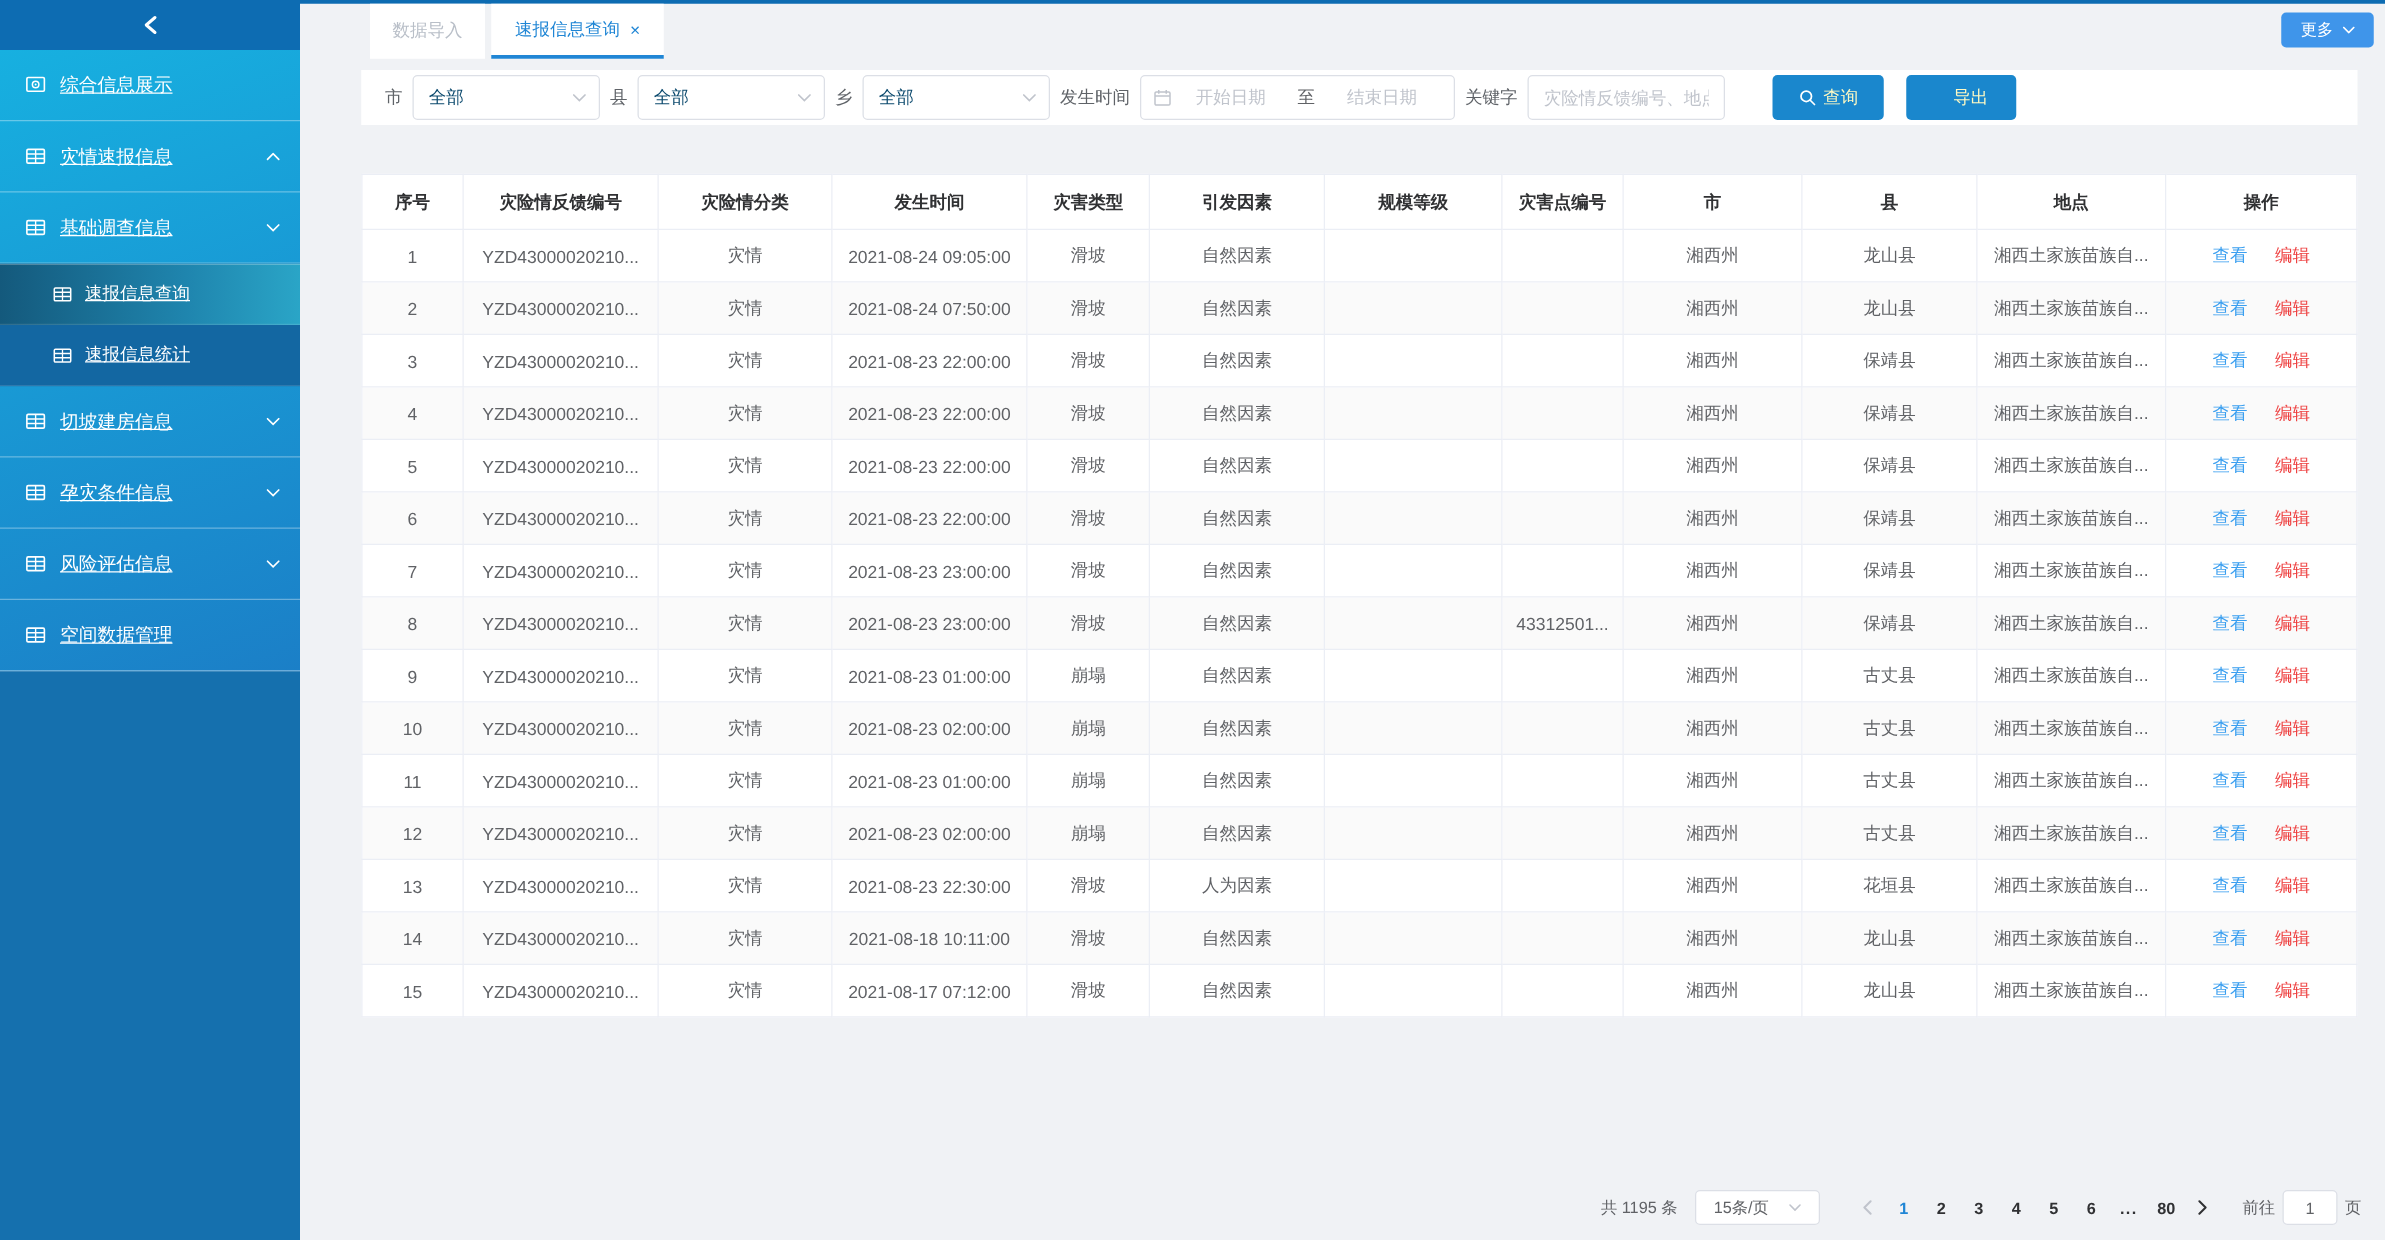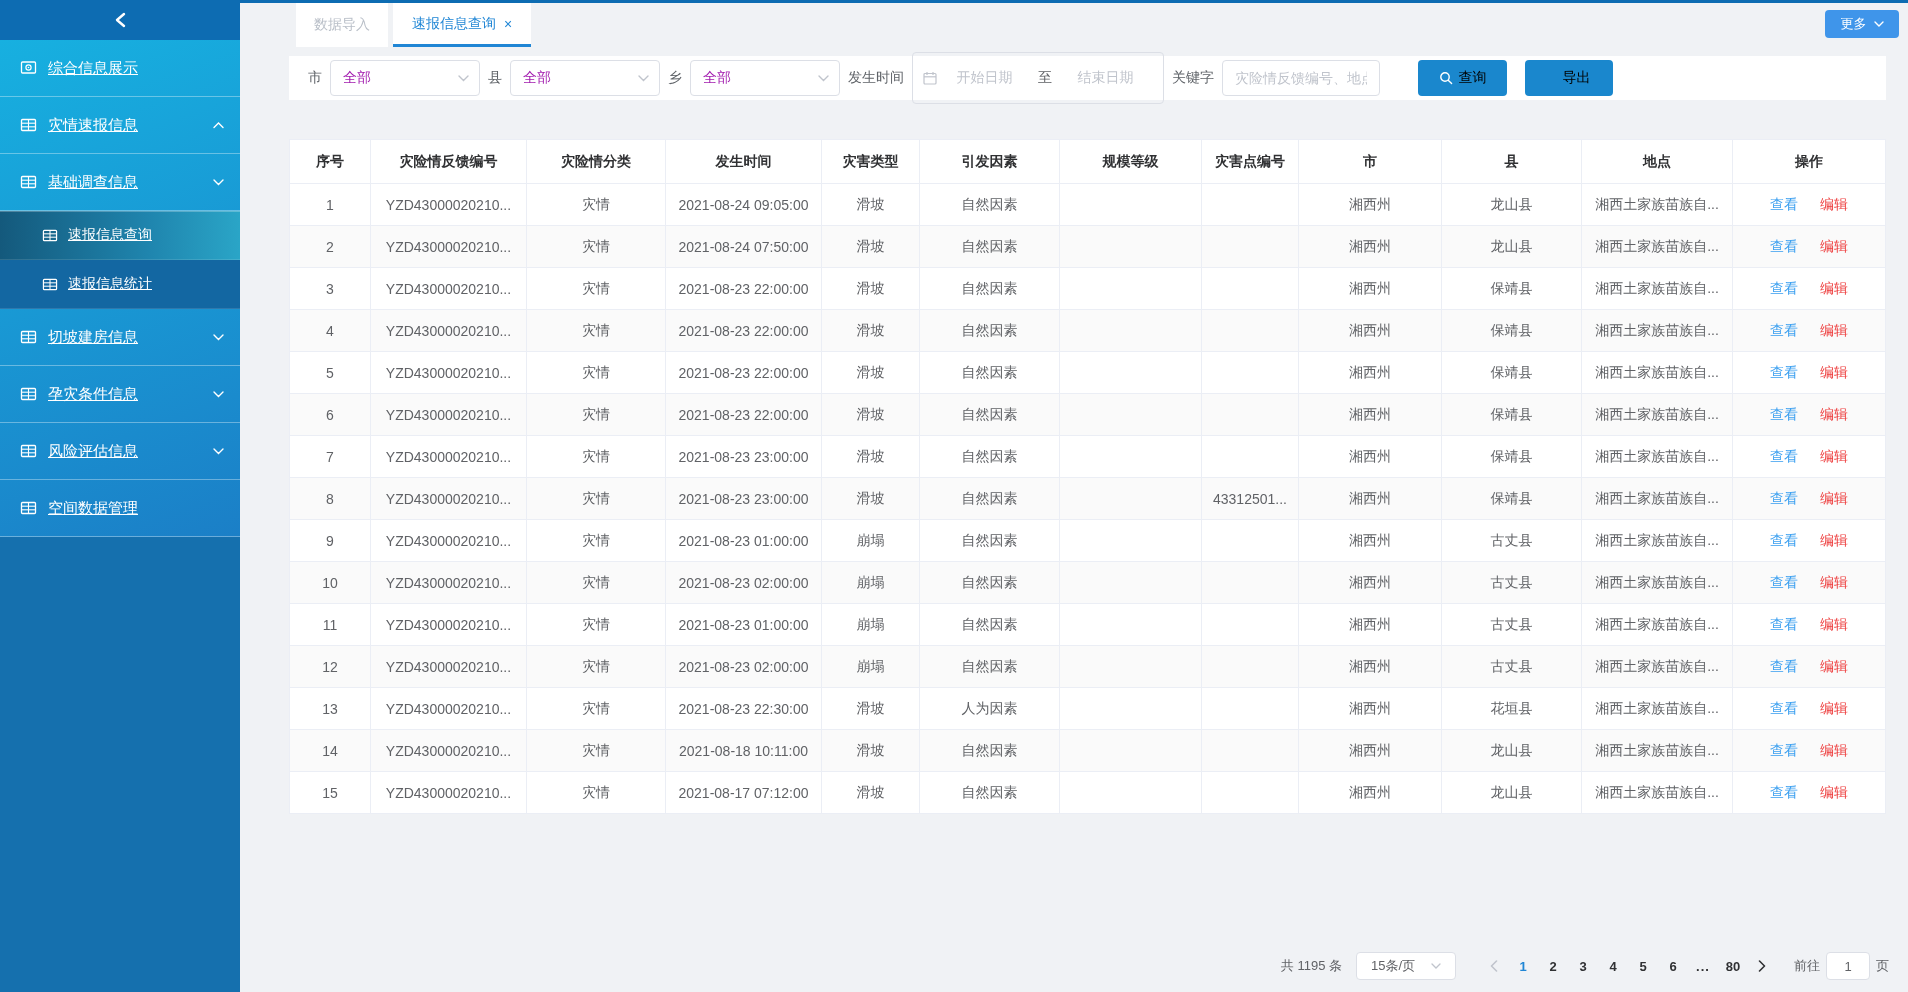--- a/index.html
+++ b/index.html
@@ -29,27 +29,27 @@
   .tab.t1 { width:92px; }
   .tab.t2 { width:138px; }
   .tab.active { color:var(--accent,#2086d5); border-bottom:3px solid var(--accent,#2086d5); }
   .tab .x { font-size:14px; line-height:1; color:var(--accent,#2086d5); }
   .more { position:absolute; right:10px; top:7px; width:74px; height:28px; background:var(--more-button,#3f95ea); color:#fff; border:none; border-radius:4px; font-size:13px; display:flex; align-items:center; justify-content:center; gap:7px; cursor:pointer; }
 
   .content { padding:9px 23px 0 49px; }
   .filter-card { background:#fff; height:44px; display:flex; align-items:center; padding:0 11px; font-size:14px; }
   .flabel { color:#5f6368; margin:0 8px 0 8px; white-space:nowrap; }
   .sel { width:150px; height:36px; border:1px solid #dcdfe6; border-radius:4px; background:#fff; display:flex; align-items:center; padding:0 10px 0 12px; cursor:pointer; }
-  .sel .ph { color:#a21caf; flex:1; }
-  .daterange { width:252px; height:52px; border:1px solid #dcdfe6; border-radius:4px; display:flex; align-items:center; padding:0 10px; }
+  .sel .ph { color:#0c4a6e; flex:1; }
+  .daterange { width:252px; height:36px; border:1px solid #dcdfe6; border-radius:4px; display:flex; align-items:center; padding:0 10px; }
   .daterange .ph { color:#c0c4cc; flex:1; text-align:center; }
   .daterange .to { color:#606266; padding:0 6px; }
   .kw-input { width:158px; height:36px; border:1px solid #dcdfe6; border-radius:4px; padding:0 12px; font-size:14px; color:#606266; font-family:inherit; }
   .kw-input::placeholder { color:#c0c4cc; }
-  .btn { height:36px; border:none; border-radius:4px; background:var(--primary-button,#1a87cd); color:#000000; font-size:14px; display:flex; align-items:center; justify-content:center; gap:6px; cursor:pointer; font-family:inherit; }
+  .btn { height:36px; border:none; border-radius:4px; background:var(--primary-button,#1a87cd); color:#fef9c3; font-size:14px; display:flex; align-items:center; justify-content:center; gap:6px; cursor:pointer; font-family:inherit; }
   .btn.search { width:89px; margin-left:38px; }
   .btn.export { width:88px; margin-left:18px;padding-left:15px; }
 
   
   .grid-wrap { margin-top:39px; }
   table { border-collapse:collapse; table-layout:fixed; width:1596px; background:#fff; font-size:14px; }
   th,td { border:1px solid #ebeef5; text-align:center; overflow:hidden; white-space:nowrap; }
   th { height:44px; color:#303133; font-weight:bold; background:#fff; }
   td { height:42px; color:#606266; }
   tbody tr:nth-child(even) td { background:#fafafa; }

